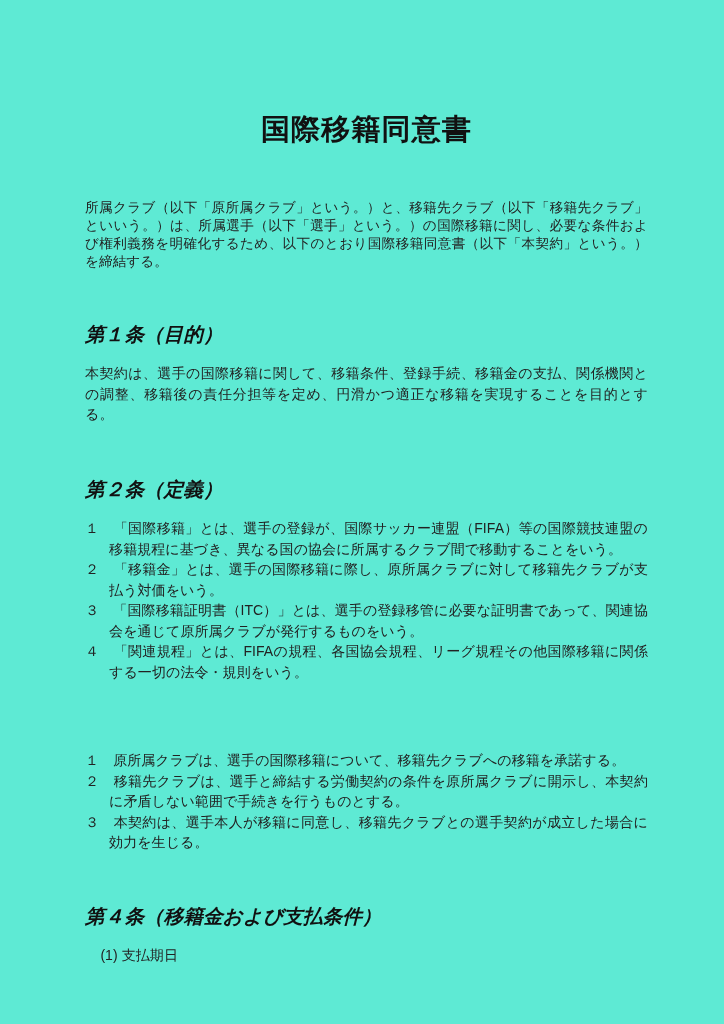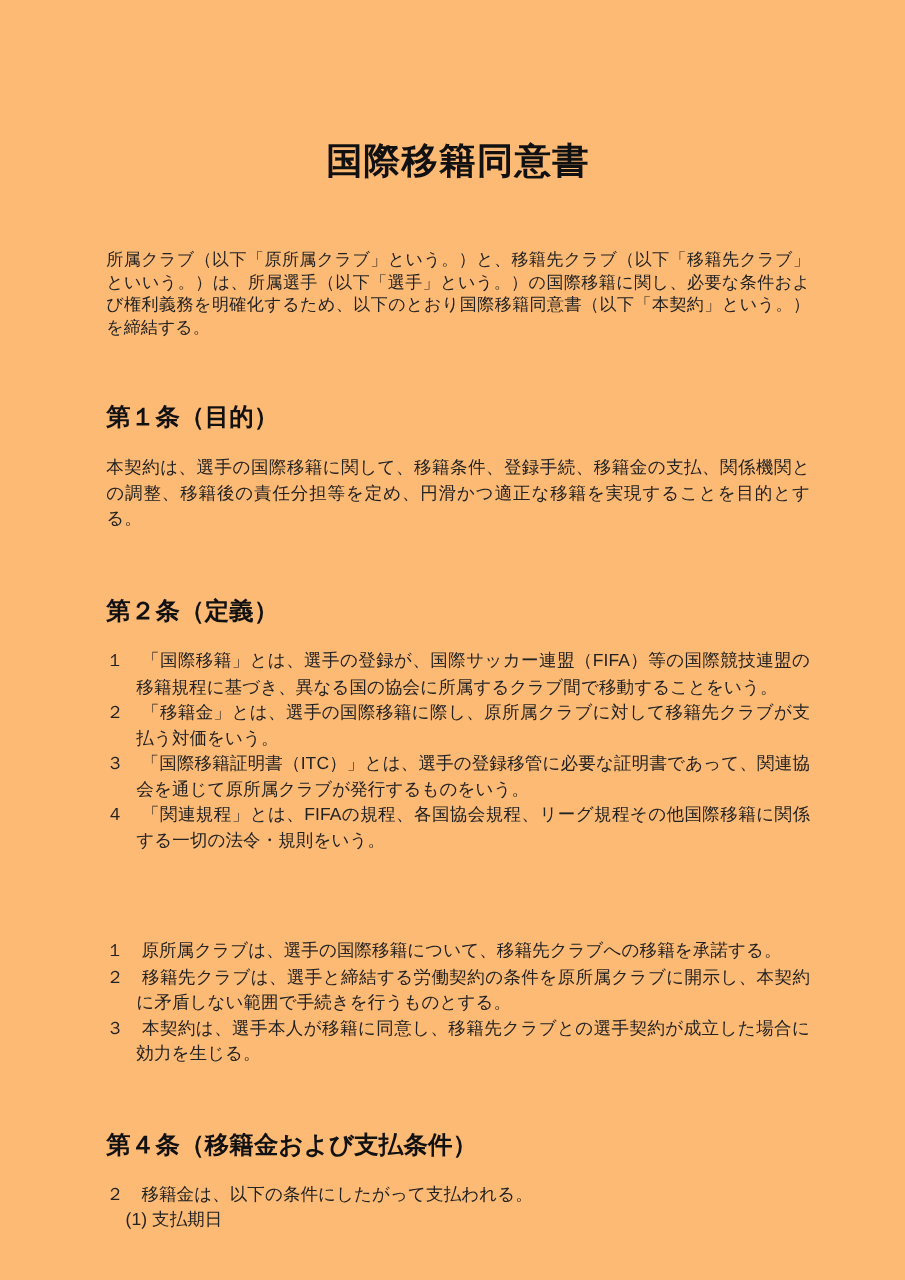--- a/index.html
+++ b/index.html
@@ -9,21 +9,21 @@
     background: #ffffff;
   }
   body {
     font-family: "Liberation Sans", "DejaVu Sans", sans-serif;
     color: #1a1a1a;
   }
   .page {
     position: relative;
     width: 724px;
     height: 1024px;
-    background: #fdba74;
+    background: #5eead4;
     overflow: hidden;
     box-sizing: border-box;
   }
   .content {
     position: absolute;
     left: 85px;
     top: 0;
     width: 563px;
   }
   .doc-title {
@@ -50,20 +50,21 @@
     margin: 0;
     padding: 0;
   }
   .article-heading {
     font-size: 19.5px;
     font-weight: bold;
     line-height: 1.25;
     margin: 0;
     color: #111111;
     letter-spacing: 0.01em;
+    font-style: italic;
   }
   .article-body {
     margin: 0;
     padding-top: 17px;
     font-size: 14px;
     line-height: 20.5px;
     color: #222222;
     letter-spacing: 0.005em;
   }
   .para {
@@ -128,19 +129,18 @@
         <p class="item">２　移籍先クラブは、選手と締結する労働契約の条件を原所属クラブに開示し、本契約に矛盾しない範囲で手続きを行うものとする。</p>
         <p class="item">３　本契約は、選手本人が移籍に同意し、移籍先クラブとの選手契約が成立した場合に効力を生じる。</p>
       </div>
     </section>
 
     <div class="gap-a4"></div>
 
     <section class="article">
       <h2 class="article-heading">第４条（移籍金および支払条件）</h2>
       <div class="article-body">
-        <p class="item">２　移籍金は、以下の条件にしたがって支払われる。</p>
         <p class="subitem">(1) 支払期日</p>
       </div>
     </section>
 
   </div>
 </div>
 
 </body></html>

